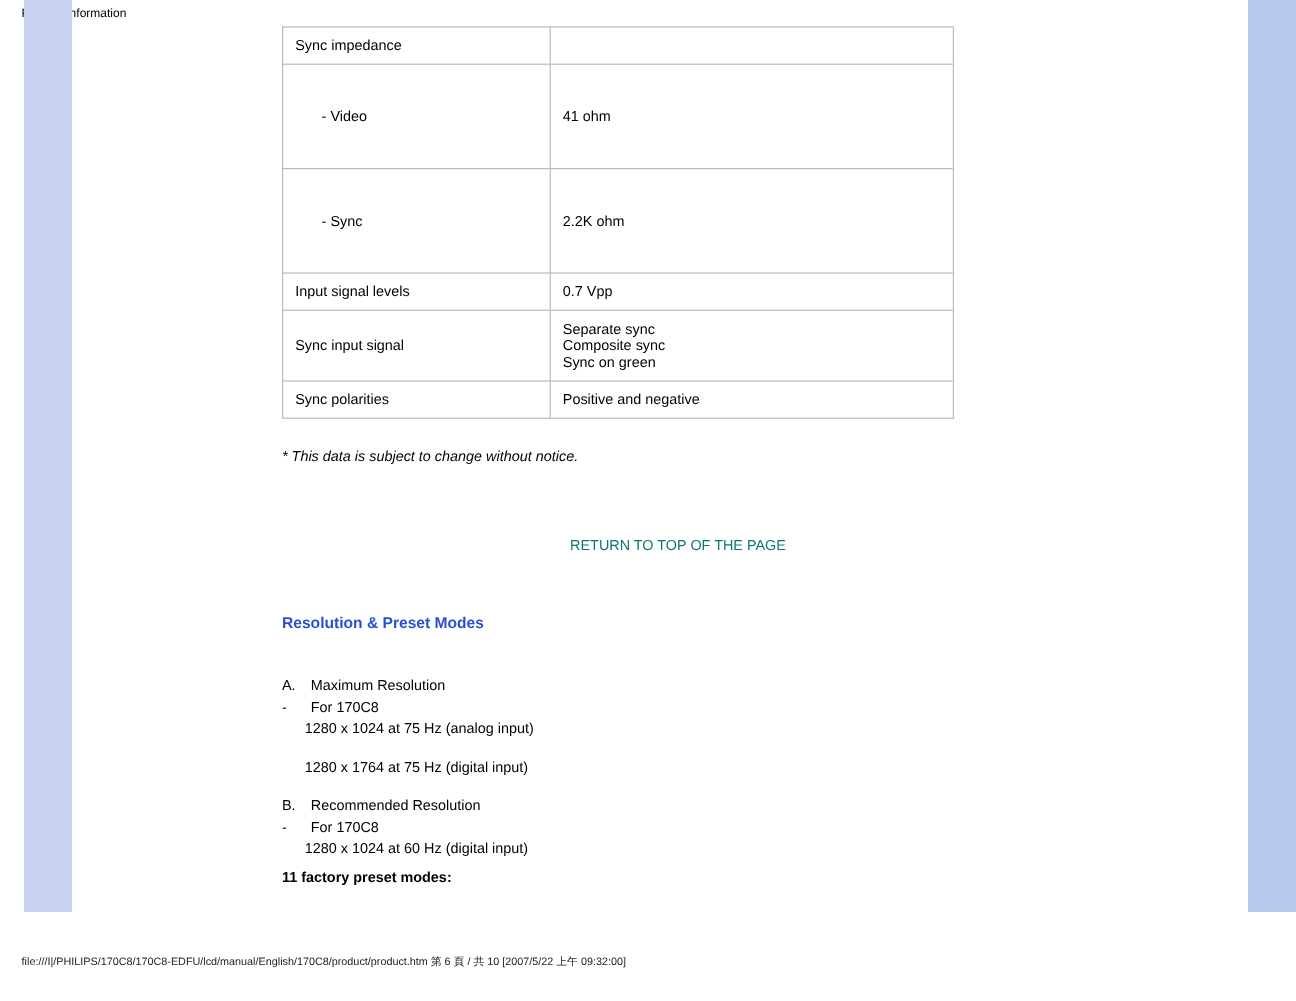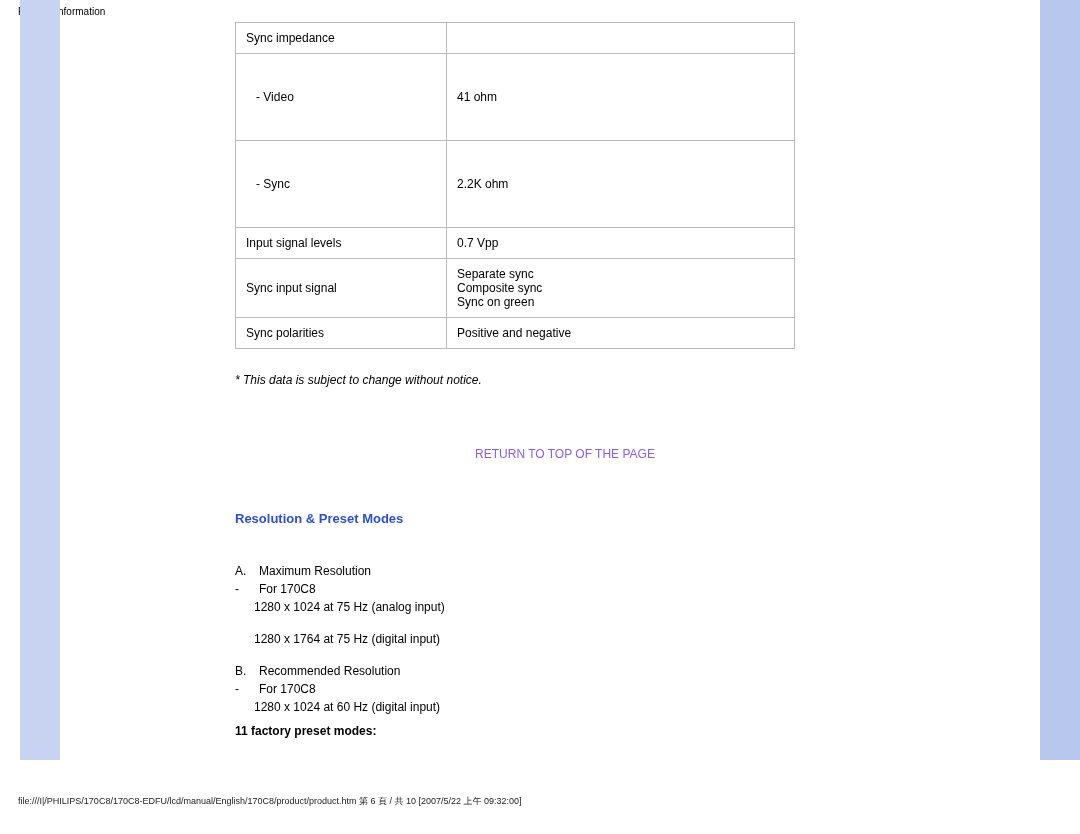--- a/index.html
+++ b/index.html
@@ -5,23 +5,23 @@
   html,body{margin:0;padding:0;background:#fff;font-family:Arial,Helvetica,sans-serif;font-size:12px;color:#000}
   .page{position:relative;width:1080px;height:834px;overflow:hidden}
   .header-title{position:absolute;top:6px;left:18px;font-size:10px}
   .left-col{position:absolute;top:0;left:20px;width:40px;height:760px;background:#c7d3f0}
   .right-col{position:absolute;top:0;right:0;width:40px;height:760px;background:#b7c7ed}
   .content{position:absolute;left:235px;top:22px;width:660px}
   table.spec{border-collapse:separate;border-spacing:0;width:560px;border:1px solid #bbb;border-left:none;border-top:none}
   table.spec td{border:1px solid #bbb;border-right:none;border-bottom:none;padding:8px 10px;font-size:12px;vertical-align:middle}
   table.spec td.tall{height:70px}
   table.spec td.first{width:180px}
-  table.spec td.indent{padding-left:20px}
+  table.spec td.indent{padding-left:32px}
   .note{font-style:italic;margin:24px 0 0 0}
-  .toplink{display:block;text-align:center;color:#8b5cf6;margin:60px 0 50px 0;font-size:12px;text-decoration:none}
+  .toplink{display:block;text-align:center;color:#0f766e;margin:60px 0 50px 0;font-size:12px;text-decoration:none}
   .section-head{color:#2a4fd1;font-weight:bold;font-size:13px;margin:12px 0 36px 0}
   .list-block{font-size:12px;line-height:1.5}
   .list-row{display:flex;gap:6px}
   .list-row .lab{width:18px}
   .subline{margin-left:19px}
   .gap{height:14px}
   .preset-head{font-weight:bold;margin-top:6px}
   .footer{position:absolute;left:18px;bottom:26px;font-size:9px;color:#222}
 </style>
 </head>

